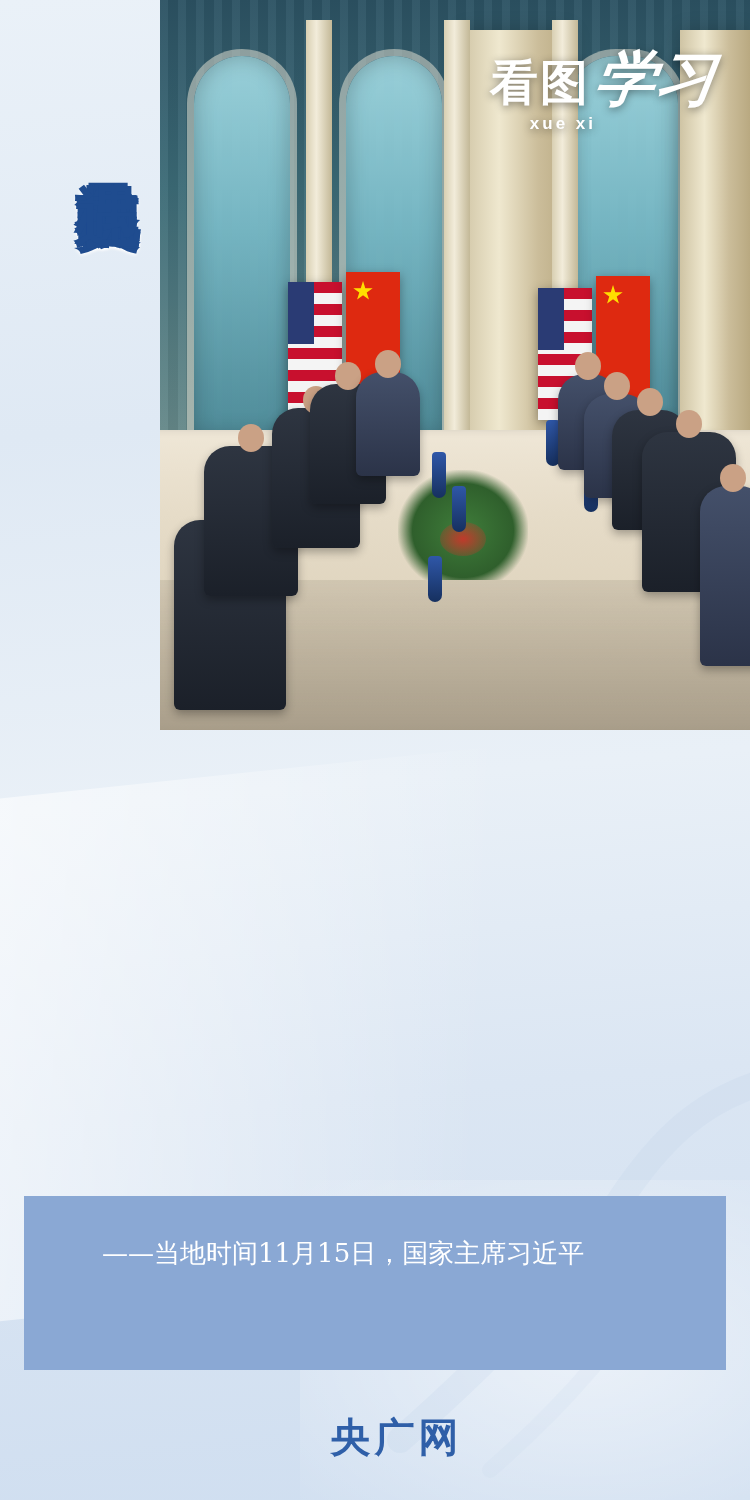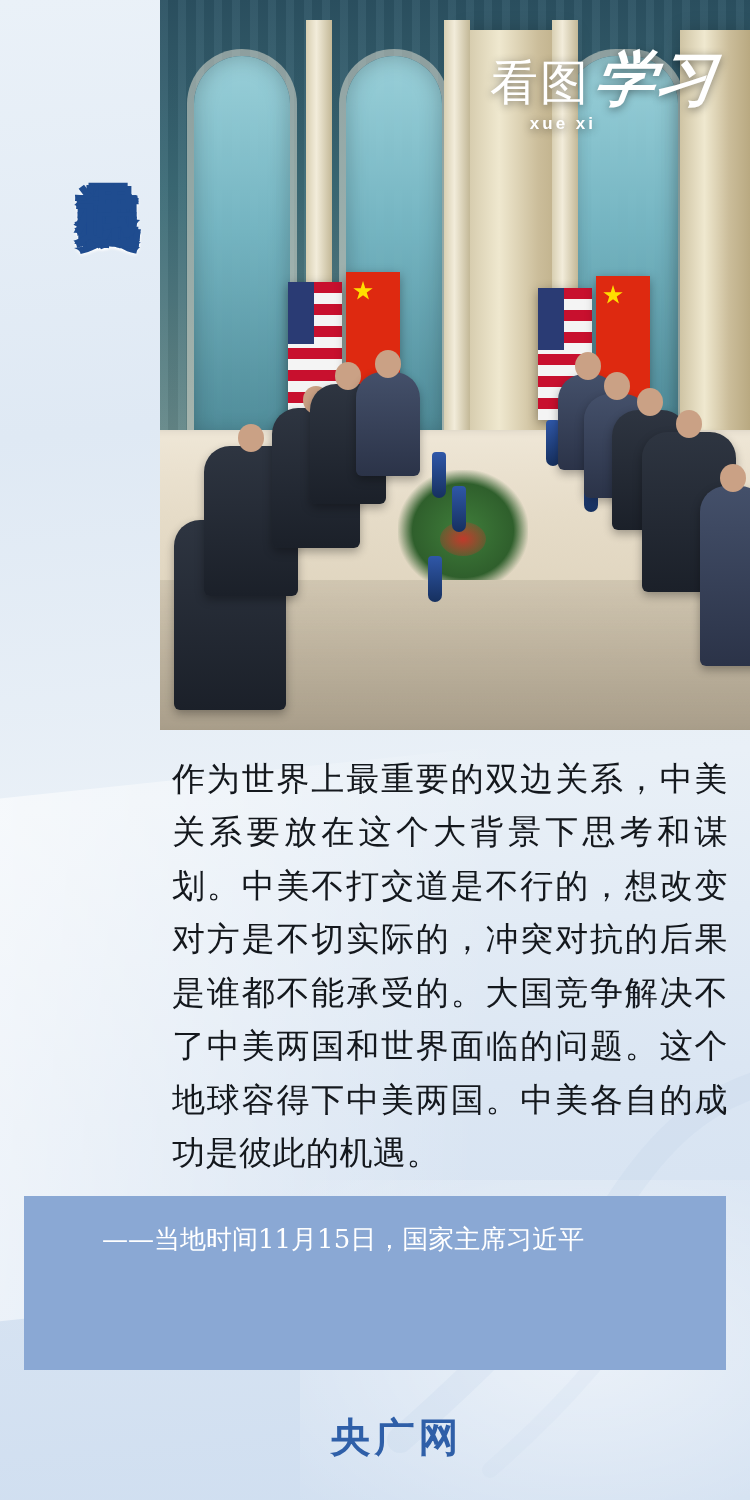--- a/index.html
+++ b/index.html
@@ -189,21 +189,21 @@
   .logo {
     position: absolute;
     right: 34px;
     top: 48px;
     text-align: right;
     color: #ffffff;
     text-shadow: 0 2px 8px rgba(0,0,0,.45);
   }
   .logo-main {
     font-family: "DejaVu Serif", serif;
-    font-weight: normal;
+    font-weight: bold;
     font-size: 48px;
     letter-spacing: 2px;
     line-height: 1;
     display: inline-block;
   }
   .logo-cursive {
     font-family: "DejaVu Serif", serif;
     font-style: italic;
     font-weight: bold;
     font-size: 60px;
@@ -255,21 +255,21 @@
   
   .attribution {
     position: absolute;
     left: 24px;
     top: 1196px;
     width: 702px;
     height: 174px;
     background: #8aa8d4;
     color: #ffffff;
     box-sizing: border-box;
-    padding: 22px 44px 0 78px;
+    padding: 36px 44px 0 78px;
     font-family: "DejaVu Serif", serif;
     font-size: 26px;
     line-height: 1.65;
   }
 
   
   .footer {
     position: absolute;
     left: 0;
     right: 0;
@@ -360,21 +360,20 @@
       </div>
   </div>
 
   <div class="logo">
     <span class="logo-main">看图</span><span class="logo-cursive">学习</span>
     <div class="logo-pinyin">xue xi</div>
   </div>
 
   <div class="headline">中美各自的成功是彼此的机遇</div>
 
-  <div class="quote">作为世界上最重要的双边关系，中美关系要放在这个大背景下思考和谋划。中美不打交道是不行的，想改变对方是不切实际的，冲突对抗的后果是谁都不能承受的。大国竞争解决不了中美两国和世界面临的问题。这个地球容得下中美两国。中美各自的成功是彼此的机遇。</div>
 
   <div class="attribution">
     <div>——当地时间11月15日，国家主席习近平</div>
   </div>
 
   <div class="footer">
     <span class="footer-logo">央广网</span>
   </div>
 
 </div>

